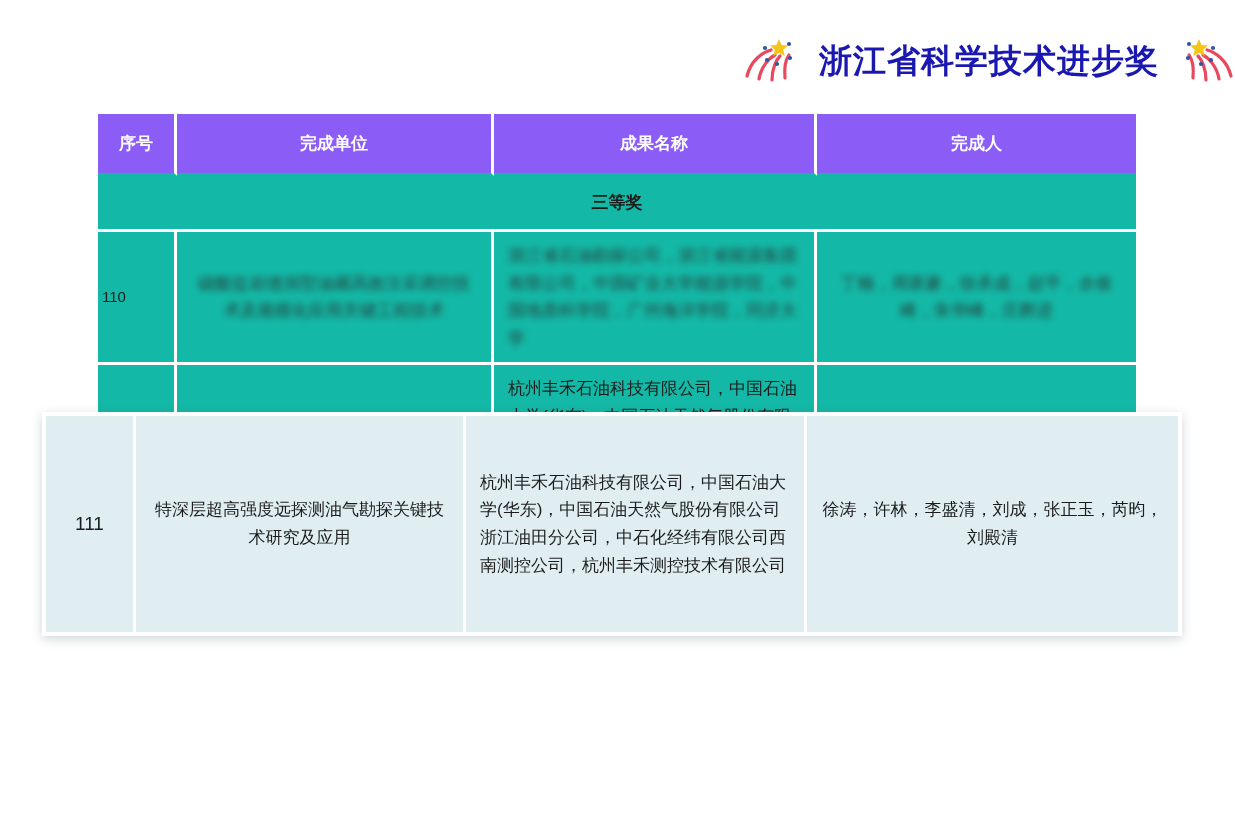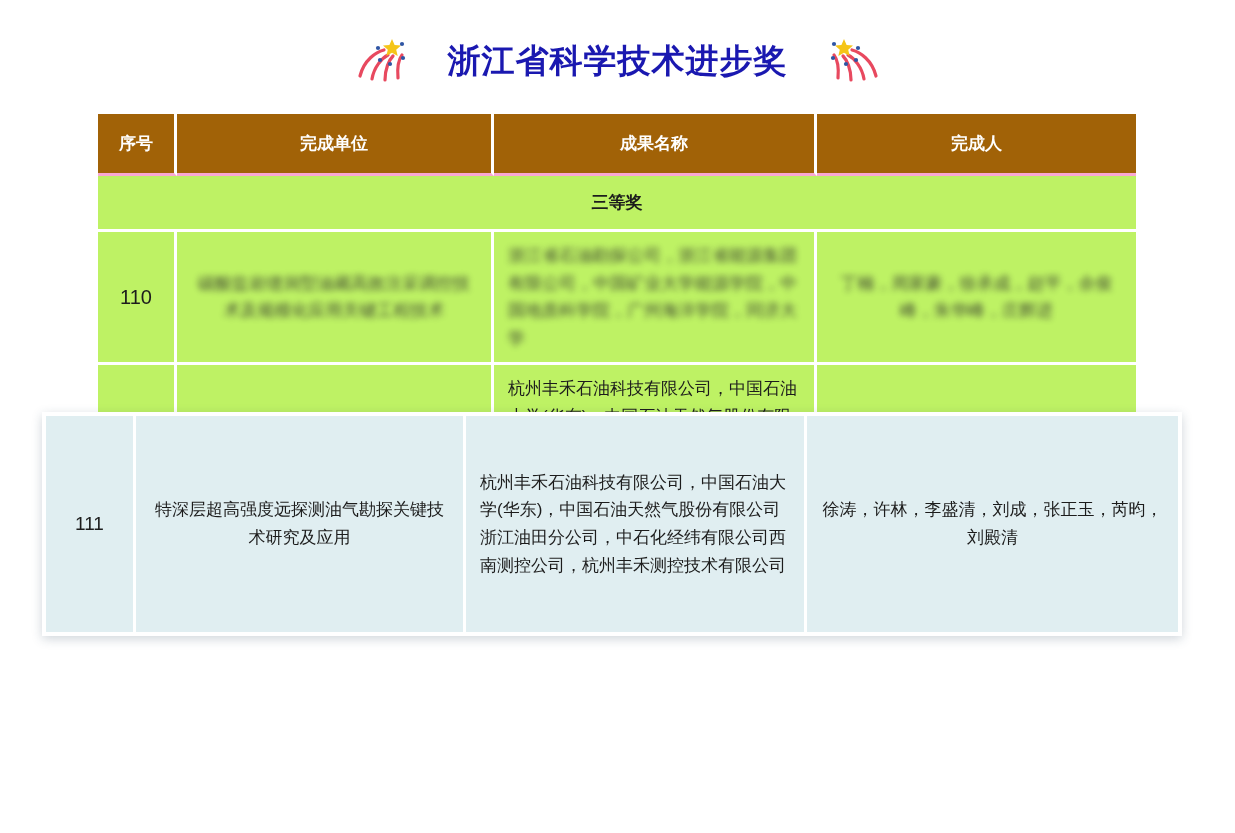--- a/index.html
+++ b/index.html
@@ -18,22 +18,22 @@
 
   
   .title-bar {
     position: absolute;
     left: 0;
     top: 30px;
     width: 1235px;
     height: 60px;
     display: flex;
     align-items: center;
-    justify-content: center;
-    gap: 30px;
+    justify-content: flex-end;
+    gap: 14px;
   }
   .title-text {
     font-size: 33px;
     font-weight: bold;
     color: #1a18b0;
     letter-spacing: 1px;
     white-space: nowrap;
     line-height: 1;
   }
   .firework {
@@ -56,58 +56,58 @@
     border-collapse: separate;
     border-spacing: 0;
     table-layout: fixed;
   }
   table.award-table col.c-no     { width: 79px;  }
   table.award-table col.c-name   { width: 317px; }
   table.award-table col.c-unit   { width: 323px; }
   table.award-table col.c-people { width: 319px; }
 
   thead th {
-    background: #a16207;
+    background: #8b5cf6;
     color: #ffffff;
     font-size: 17px;
     font-weight: bold;
     height: 62px;
     padding: 0 6px;
     text-align: center;
     vertical-align: middle;
     border-right: 3px solid #ffffff;
-    border-bottom: 3px solid #f9a8d4;
+    border-bottom: 3px solid #14b8a6;
     box-sizing: border-box;
   }
   thead th:last-child { border-right: none; }
 
   tbody td {
-    background: #bef264;
+    background: #14b8a6;
     border-right: 3px solid #ffffff;
     border-bottom: 3px solid #ffffff;
     box-sizing: border-box;
     vertical-align: middle;
     padding: 10px 14px;
     font-size: 17px;
     line-height: 1.62;
     color: #1c1c1c;
   }
   tbody td:last-child { border-right: none; }
   tbody tr:last-child td { border-bottom: none; }
 
   td.group-row {
     text-align: center;
     font-weight: bold;
     font-size: 17px;
     height: 56px;
     padding: 0;
   }
   td.col-no {
-    text-align: center;
-    font-size: 20px;
+    text-align: left;
+    font-size: 15px;
     padding: 10px 4px;
   }
   td.col-name { text-align: center; }
   td.col-unit { text-align: left; }
   td.col-people { text-align: center; }
 
   
   .redacted {
     filter: blur(3.4px);
     color: #2a2a2a;

